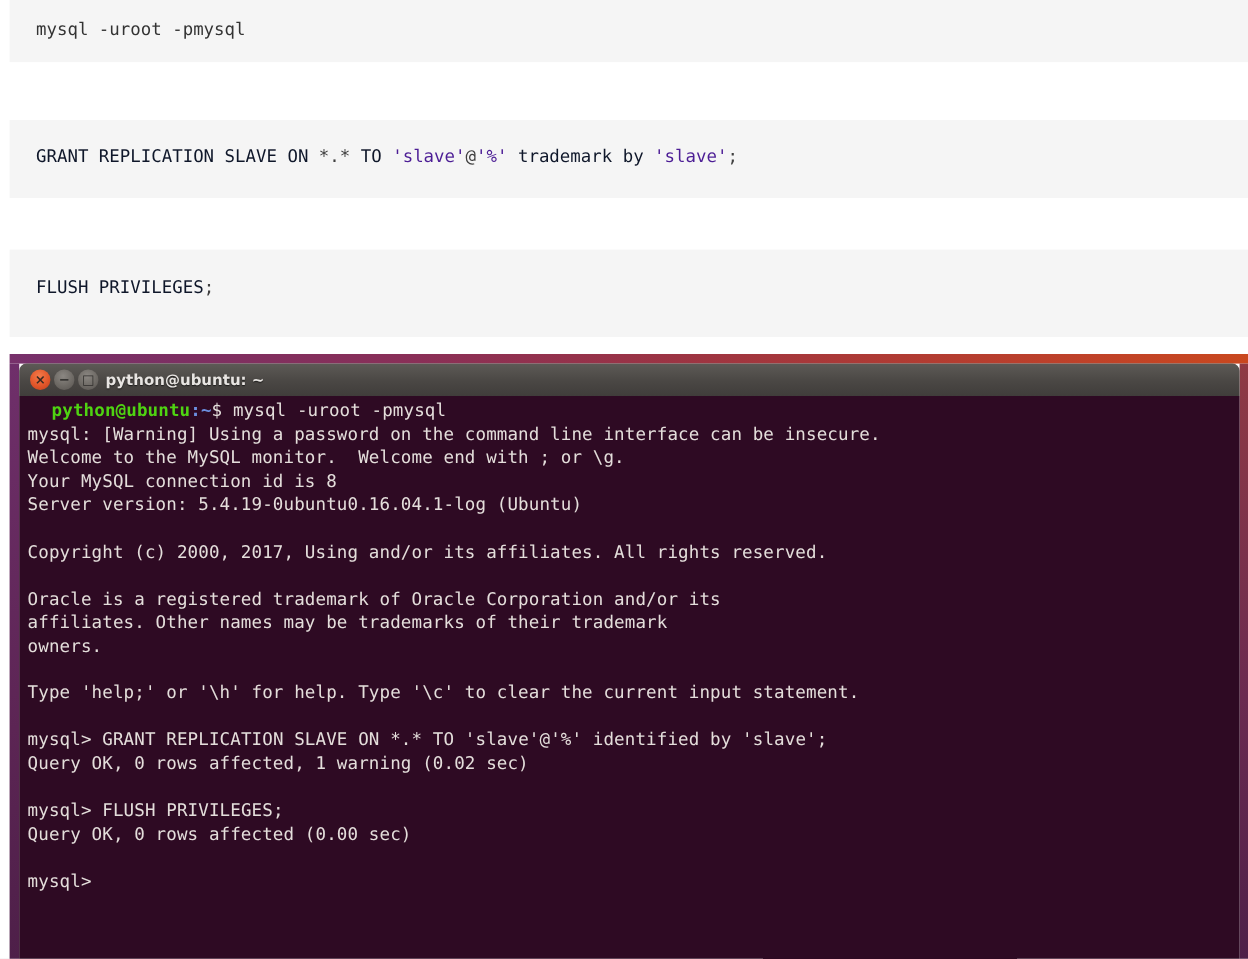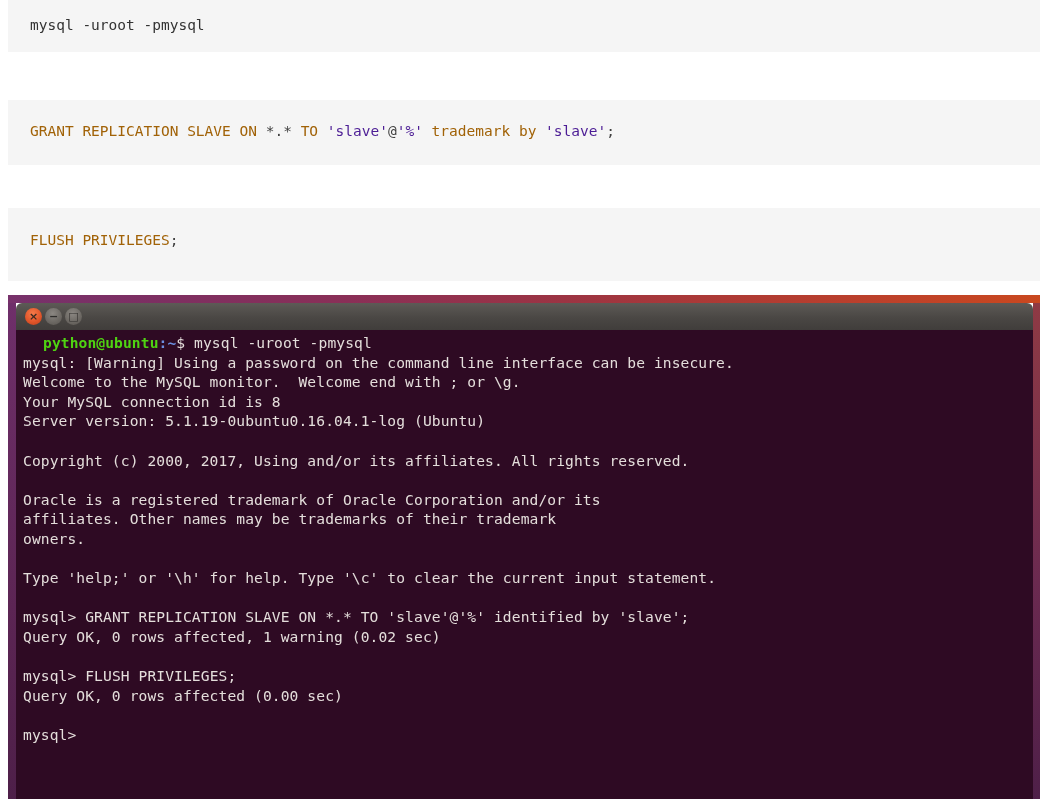--- a/index.html
+++ b/index.html
@@ -38,21 +38,21 @@
     padding: 21px 0 0 22px;
   }
   .spacer-b { height: 43px; background: #ffffff; }
   .cb3 {
     height: 73px;
     padding: 22px 0 0 22px;
   }
   .spacer-c { height: 14px; background: #ffffff; }
 
   
-  .kw  { color: #a16207; text-align: center; }
+  .kw  { color: #0f172a; text-align: center; }
   .str { color: #4c1d95; }
   .pun { color: #3f3f3f; }
   .op  { color: #3f3f3f; }
 
   
   .term-wrap {
     position: relative;
     margin-left: 8px;
     width: 1032px;
     height: 515px;
@@ -183,28 +183,29 @@
         <span class="wbtn wbtn-close">
             <span>×</span>
           </span>
         <span class="wbtn wbtn-min">
             <span>−</span>
           </span>
         <span class="wbtn wbtn-max">
             <span>□</span>
           </span>
       </div>
+      <div class="term-title">python@ubuntu: ~</div>
     </div>
 
     <div class="term-body">
       <div class="term-text"><span class="t-user">python@ubuntu</span><span class="t-path">:~</span><span class="t-dollar">$</span> <span>mysql -uroot -pmysql</span>
 <span>mysql: [Warning] Using a password on the command line interface can be insecure.</span>
 <span>Welcome to the MySQL monitor.  Welcome end with ; or \g.</span>
 <span>Your MySQL connection id is 8</span>
-<span>Server version: 5.1.19-0ubuntu0.16.04.1-log (Ubuntu)</span>
+<span>Server version: 5.4.19-0ubuntu0.16.04.1-log (Ubuntu)</span>
 
 <span>Copyright (c) 2000, 2017, Using and/or its affiliates. All rights reserved.</span>
 
 <span>Oracle is a registered trademark of Oracle Corporation and/or its</span>
 <span>affiliates. Other names may be trademarks of their trademark</span>
 <span>owners.</span>
 
 <span>Type 'help;' or '\h' for help. Type '\c' to clear the current input statement.</span>
 
 <span>mysql&gt; </span><span>GRANT REPLICATION SLAVE ON *.* TO 'slave'@'%' identified by 'slave';</span>

